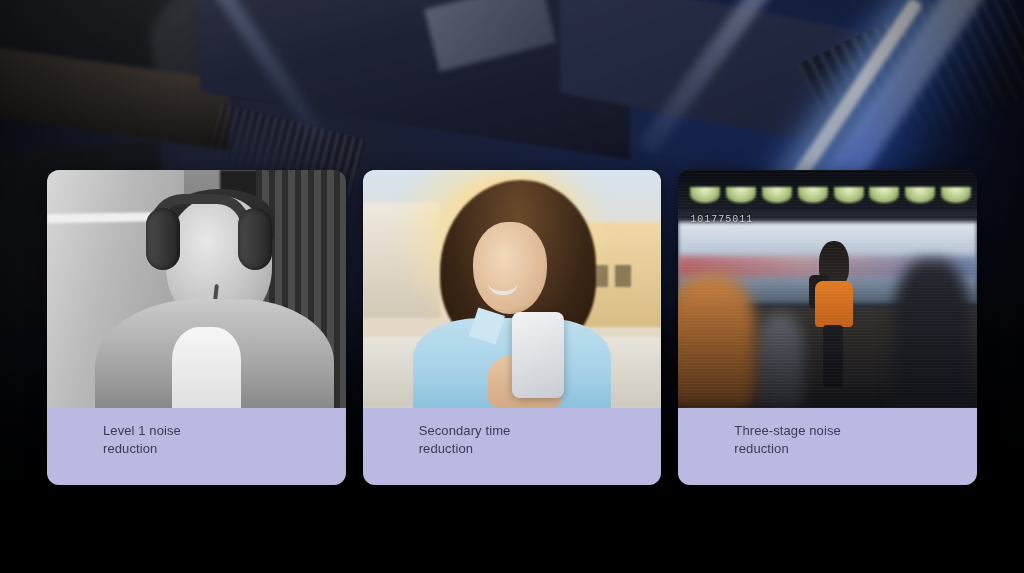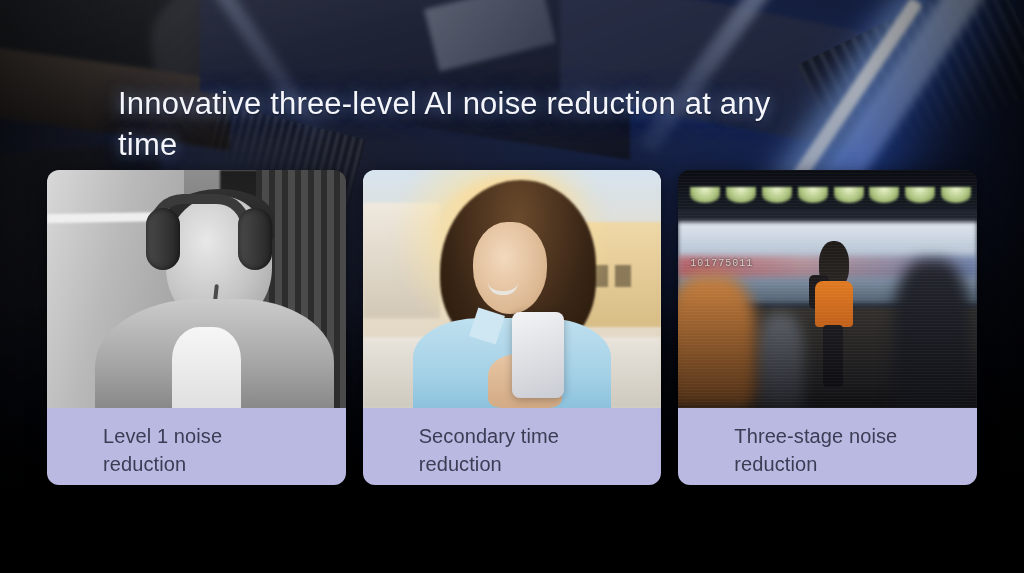--- a/index.html
+++ b/index.html
@@ -170,21 +170,21 @@
   .card-photo {
     position:absolute; left:0; right:0; top:0;
     height:238px;
     overflow:hidden;
   }
   .card-caption {
     position:absolute; left:0; right:0; bottom:0;
     height:77px;
     background:#b9b9e2;
     color:#3c3c55;
-    font-size:20px;
+    font-size:13px;
     line-height:1.42;
     padding:14px 0 0 56px;
     white-space:pre-line;
     letter-spacing:.1px;
   }
 
   
   .p1 { position:absolute; inset:0; background:linear-gradient(180deg,#8e8e8e 0%, #6f6f6f 45%, #5c5c5c 100%); filter:grayscale(1); }
   .p1 .wall-left {
     position:absolute; left:0; top:0; width:46%; height:100%;
@@ -391,21 +391,20 @@
   }
   .p3 .overlay-code {
     position:absolute; left:12px; top:44px;
     color:#d6d9cf;
     font-family:"Liberation Mono", monospace;
     font-size:10px;
     letter-spacing:1px;
     opacity:.9;
     text-shadow:0 0 3px rgba(0,0,0,.9);
     filter:blur(.3px);
-    margin-top:44px;
   }
   .p3 .scan {
     position:absolute; inset:0;
     background:repeating-linear-gradient(0deg, rgba(255,255,255,.035) 0px, rgba(255,255,255,.035) 1px, transparent 1px, transparent 3px);
   }
 </style>
 </head>
 <body>
 
 <div id="slide">
@@ -426,22 +425,20 @@
 
     <div class="glow-bar g3"></div>
     <div class="glow-bar g4"></div>
     <div class="glow-bar g1"></div>
     <div class="glow-bar g2"></div>
 
     <div class="bg-darken"></div>
     <div class="bg-vignette"></div>
   </div>
 
-  <div class="title">Innovative three-level AI noise reduction at any
-time</div>
 
   <div class="cards">
 
     <div class="card">
       <div class="card-photo">
         <div class="p1">
           <div class="wall-left"></div>
           <div class="wall-trim"></div>
           <div class="panel-dark"></div>
           <div class="panel-right"></div>

